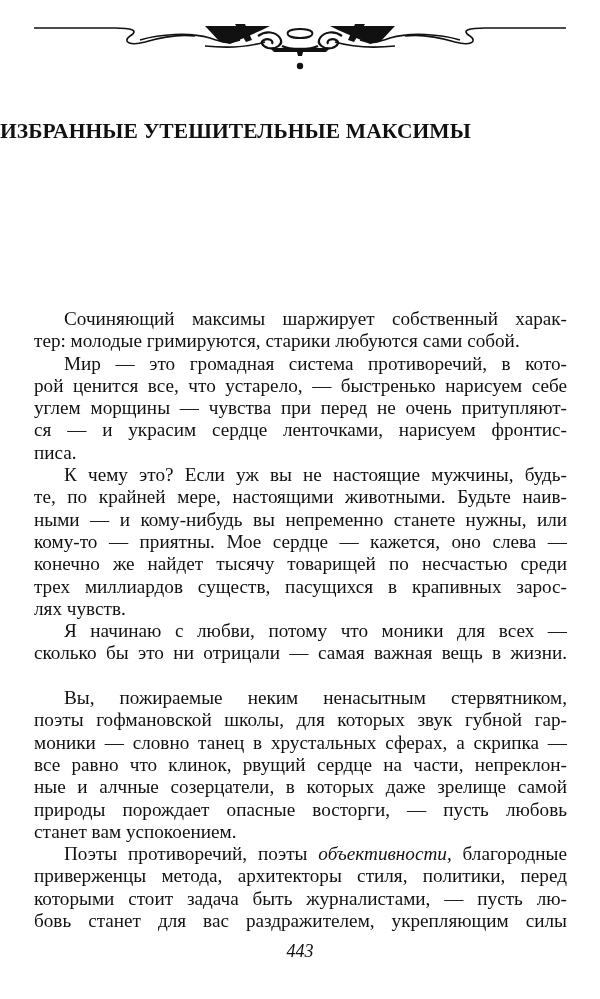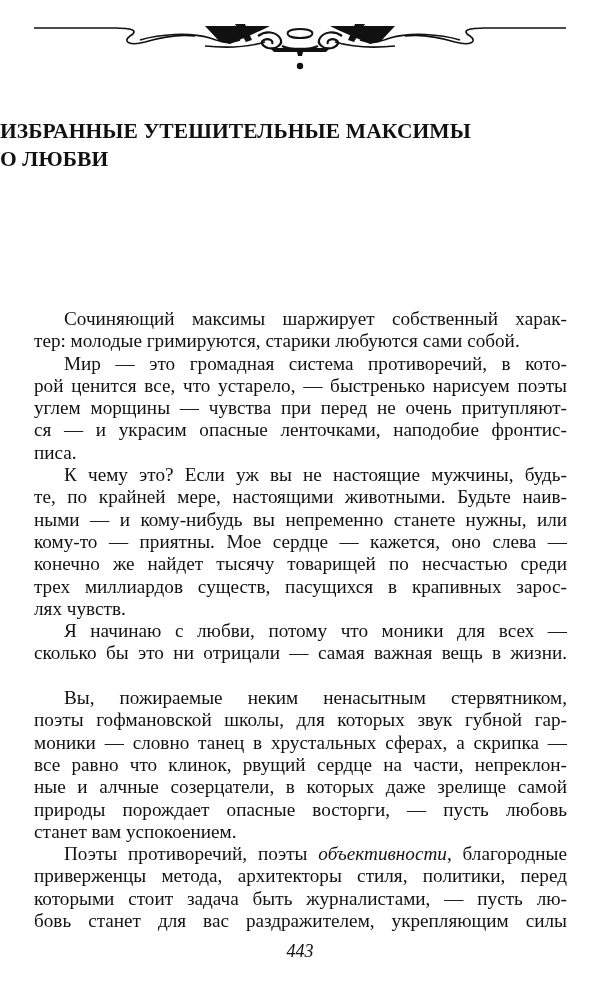--- a/index.html
+++ b/index.html
@@ -38,33 +38,32 @@
     <path d="M258 10 C 262 6, 278 6, 282 10 C 284 14, 278 16, 270 16 C 262 16, 256 14, 258 10 Z" stroke="#111" stroke-width="2" fill="none"></path>
     <path d="M252 24 C 260 28, 280 28, 288 24" stroke="#111" stroke-width="2.4" fill="none"></path>
     <path d="M240 26 L 300 26 L 296 30 L 244 30 Z"></path>
     <path d="M266 26 L 274 26 L 272 34 L 268 34 Z"></path>
     <circle cx="270" cy="44" r="3.2"></circle>
   </g>
 </svg>
 
 <div class="title">
   <div>ИЗБРАННЫЕ УТЕШИТЕЛЬНЫЕ МАКСИМЫ</div>
-  <div>О ЛЮБВИ</div>
 </div>
 
 <div class="body">
   <div>
     <div class="line indent">Сочиняющий максимы шаржирует собственный харак-</div>
     <div class="line last">тер: молодые гримируются, старики любуются сами собой.</div>
   </div>
   <div>
     <div class="line indent">Мир — это громадная система противоречий, в кото-</div>
-    <div class="line">рой ценится все, что устарело, — быстренько нарисуем поэты</div>
+    <div class="line">рой ценится все, что устарело, — быстренько нарисуем себе</div>
     <div class="line">углем морщины — чувства при перед не очень притупляют-</div>
-    <div class="line">ся — и украсим опасные ленточками, наподобие фронтис-</div>
+    <div class="line">ся — и украсим сердце ленточками, нарисуем фронтис-</div>
     <div class="line last">писа.</div>
   </div>
   <div>
     <div class="line indent">К чему это? Если уж вы не настоящие мужчины, будь-</div>
     <div class="line">те, по крайней мере, настоящими животными. Будьте наив-</div>
     <div class="line">ными — и кому-нибудь вы непременно станете нужны, или</div>
     <div class="line">кому-то — приятны. Мое сердце — кажется, оно слева —</div>
     <div class="line">конечно же найдет тысячу товарищей по несчастью среди</div>
     <div class="line">трех миллиардов существ, пасущихся в крапивных зарос-</div>
     <div class="line last">лях чувств.</div>

